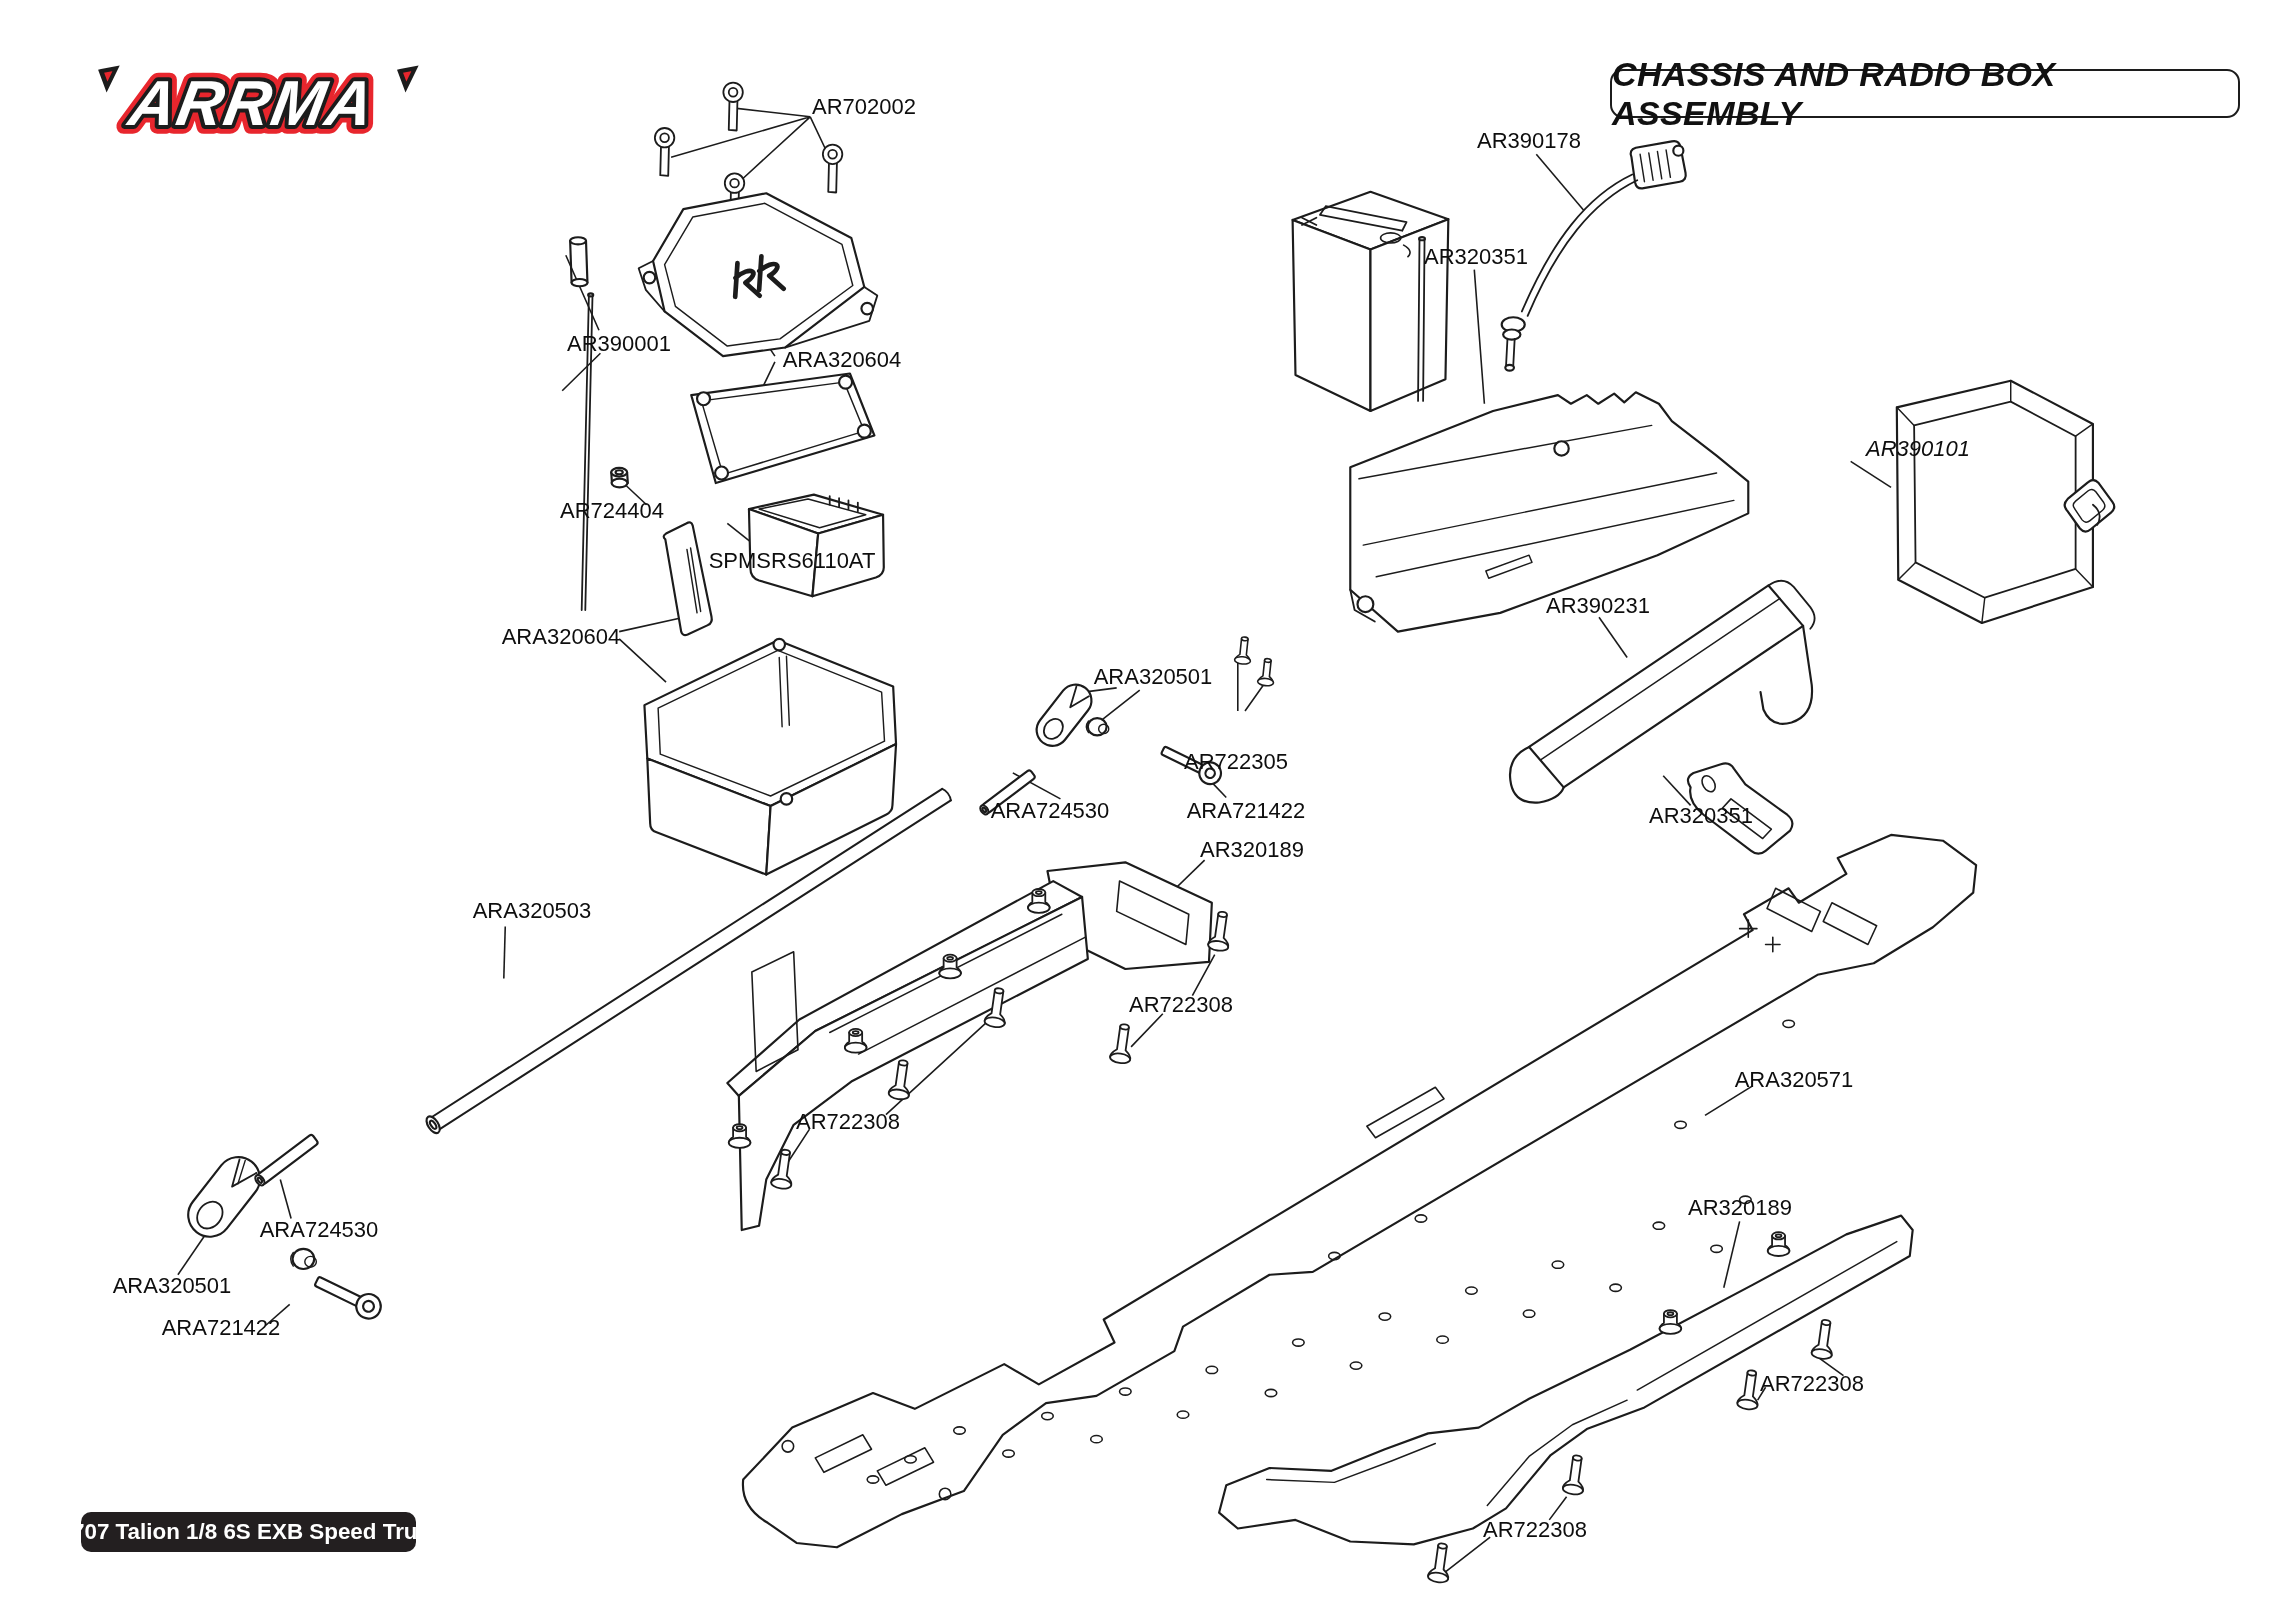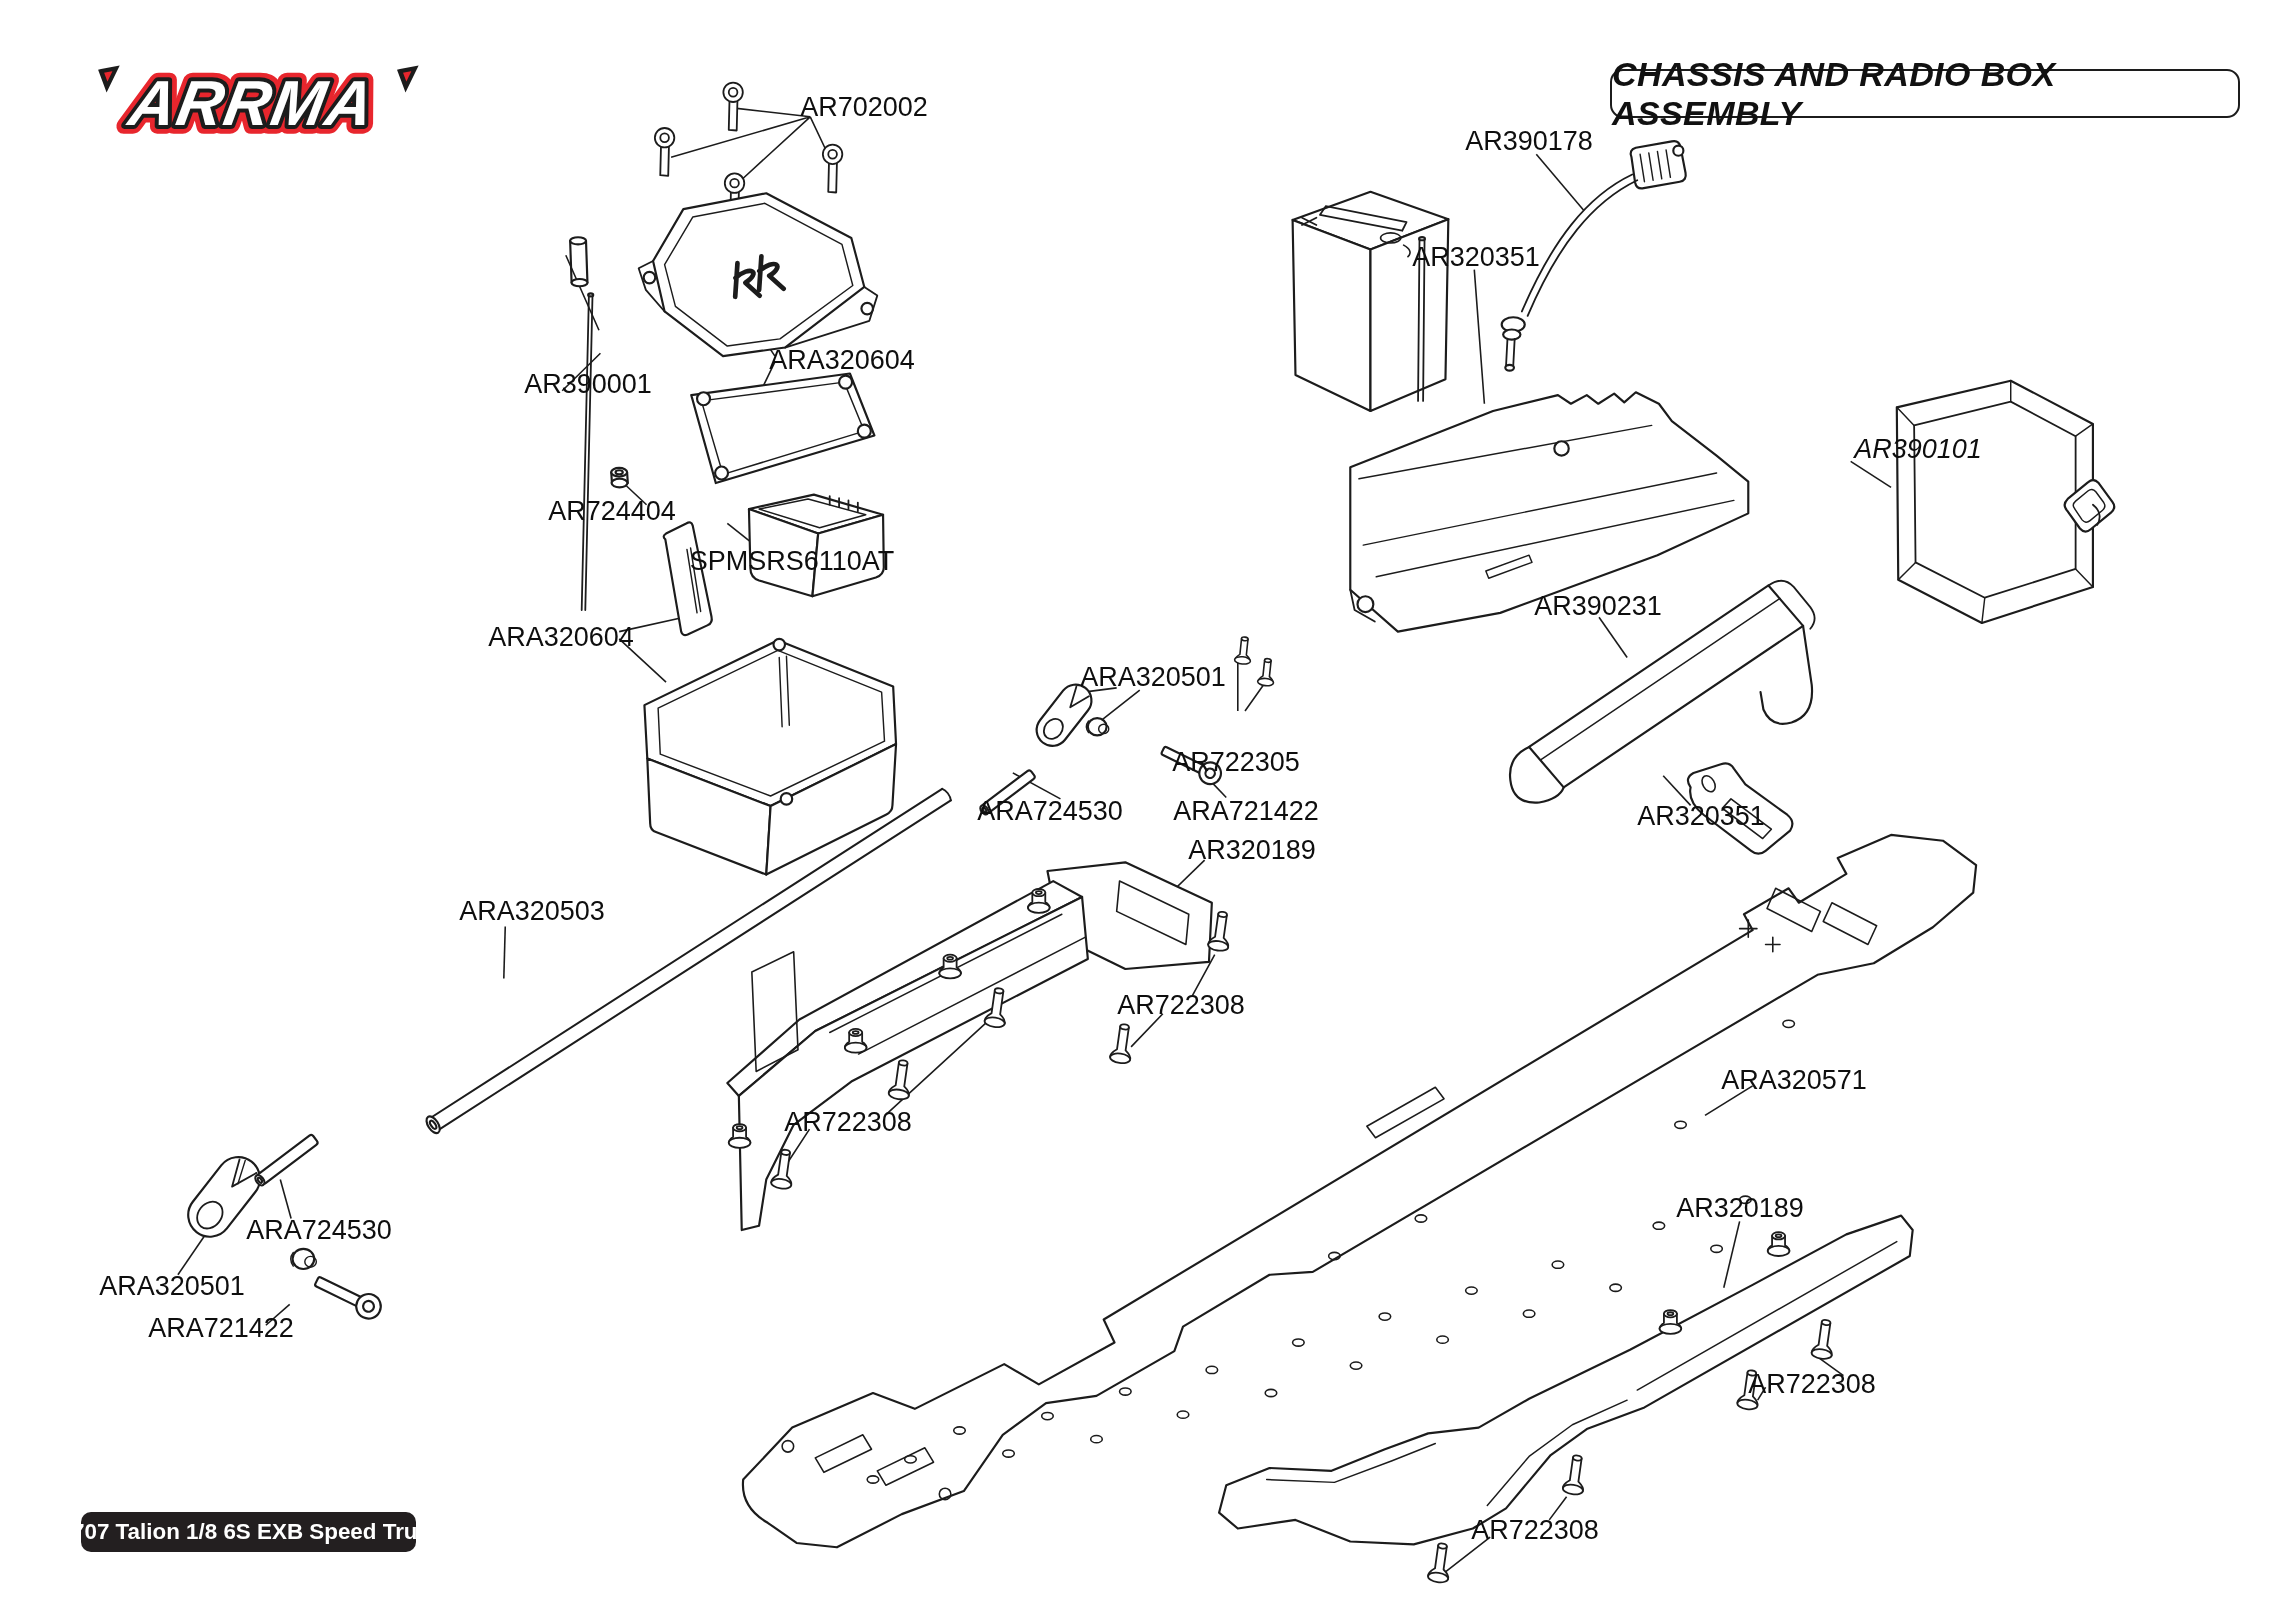--- a/index.html
+++ b/index.html
@@ -2,21 +2,21 @@
 <html style="font-size:11.5px"><head>
 <meta charset="utf-8">
 <style>
   html,body{margin:0;padding:0;background:#ffffff;}
   body{width:2273px;height:1623px;position:relative;font-family:"Liberation Sans",sans-serif;overflow:hidden;}
   #stage{position:absolute;inset:0;width:2273px;height:1623px;background:#fff;}
   #art{position:absolute;left:0;top:0;width:2273px;height:1623px;}
   .plabel{
     position:absolute;
     transform:translate(-50%,-50%);
-    font-size:27px;
+    font-size:22px;
     line-height:1;
     color:#0e0e0e;
     white-space:nowrap;
     letter-spacing:0px;
   }
   #title-box{
     position:absolute;
     left:1610px;top:69px;width:630px;height:49px;
     border:2.9px solid #1c1c1c;border-radius:13px;
     display:flex;align-items:center;justify-content:center;
@@ -337,21 +337,21 @@
         <circle cx="36" cy="0" r="17"></circle>
         <circle cx="36" cy="0" r="7.5"></circle>
       </g>
     </g>
   </svg>
 
   <div id="labels">
       <div class="plabel" style="left: 864px; top: 107px;">AR702002</div>
       <div class="plabel" style="left: 1529px; top: 141px;">AR390178</div>
       <div class="plabel" style="left: 1476px; top: 257px;">AR320351</div>
-      <div class="plabel" style="left: 588px; top: 344px; margin-top: 40px;">AR390001</div>
+      <div class="plabel" style="left: 619px; top: 344px;">AR390001</div>
       <div class="plabel" style="left: 842px; top: 360px;">ARA320604</div>
       <div class="plabel" style="left: 1918px; top: 449px; font-style: italic;">AR390101</div>
       <div class="plabel" style="left: 612px; top: 511px;">AR724404</div>
       <div class="plabel" style="left: 792px; top: 561px;">SPMSRS6110AT</div>
       <div class="plabel" style="left: 561px; top: 637px;">ARA320604</div>
       <div class="plabel" style="left: 1598px; top: 606px;">AR390231</div>
       <div class="plabel" style="left: 1153px; top: 677px;">ARA320501</div>
       <div class="plabel" style="left: 1236px; top: 762px;">AR722305</div>
       <div class="plabel" style="left: 1050px; top: 811px;">ARA724530</div>
       <div class="plabel" style="left: 1246px; top: 811px;">ARA721422</div>

